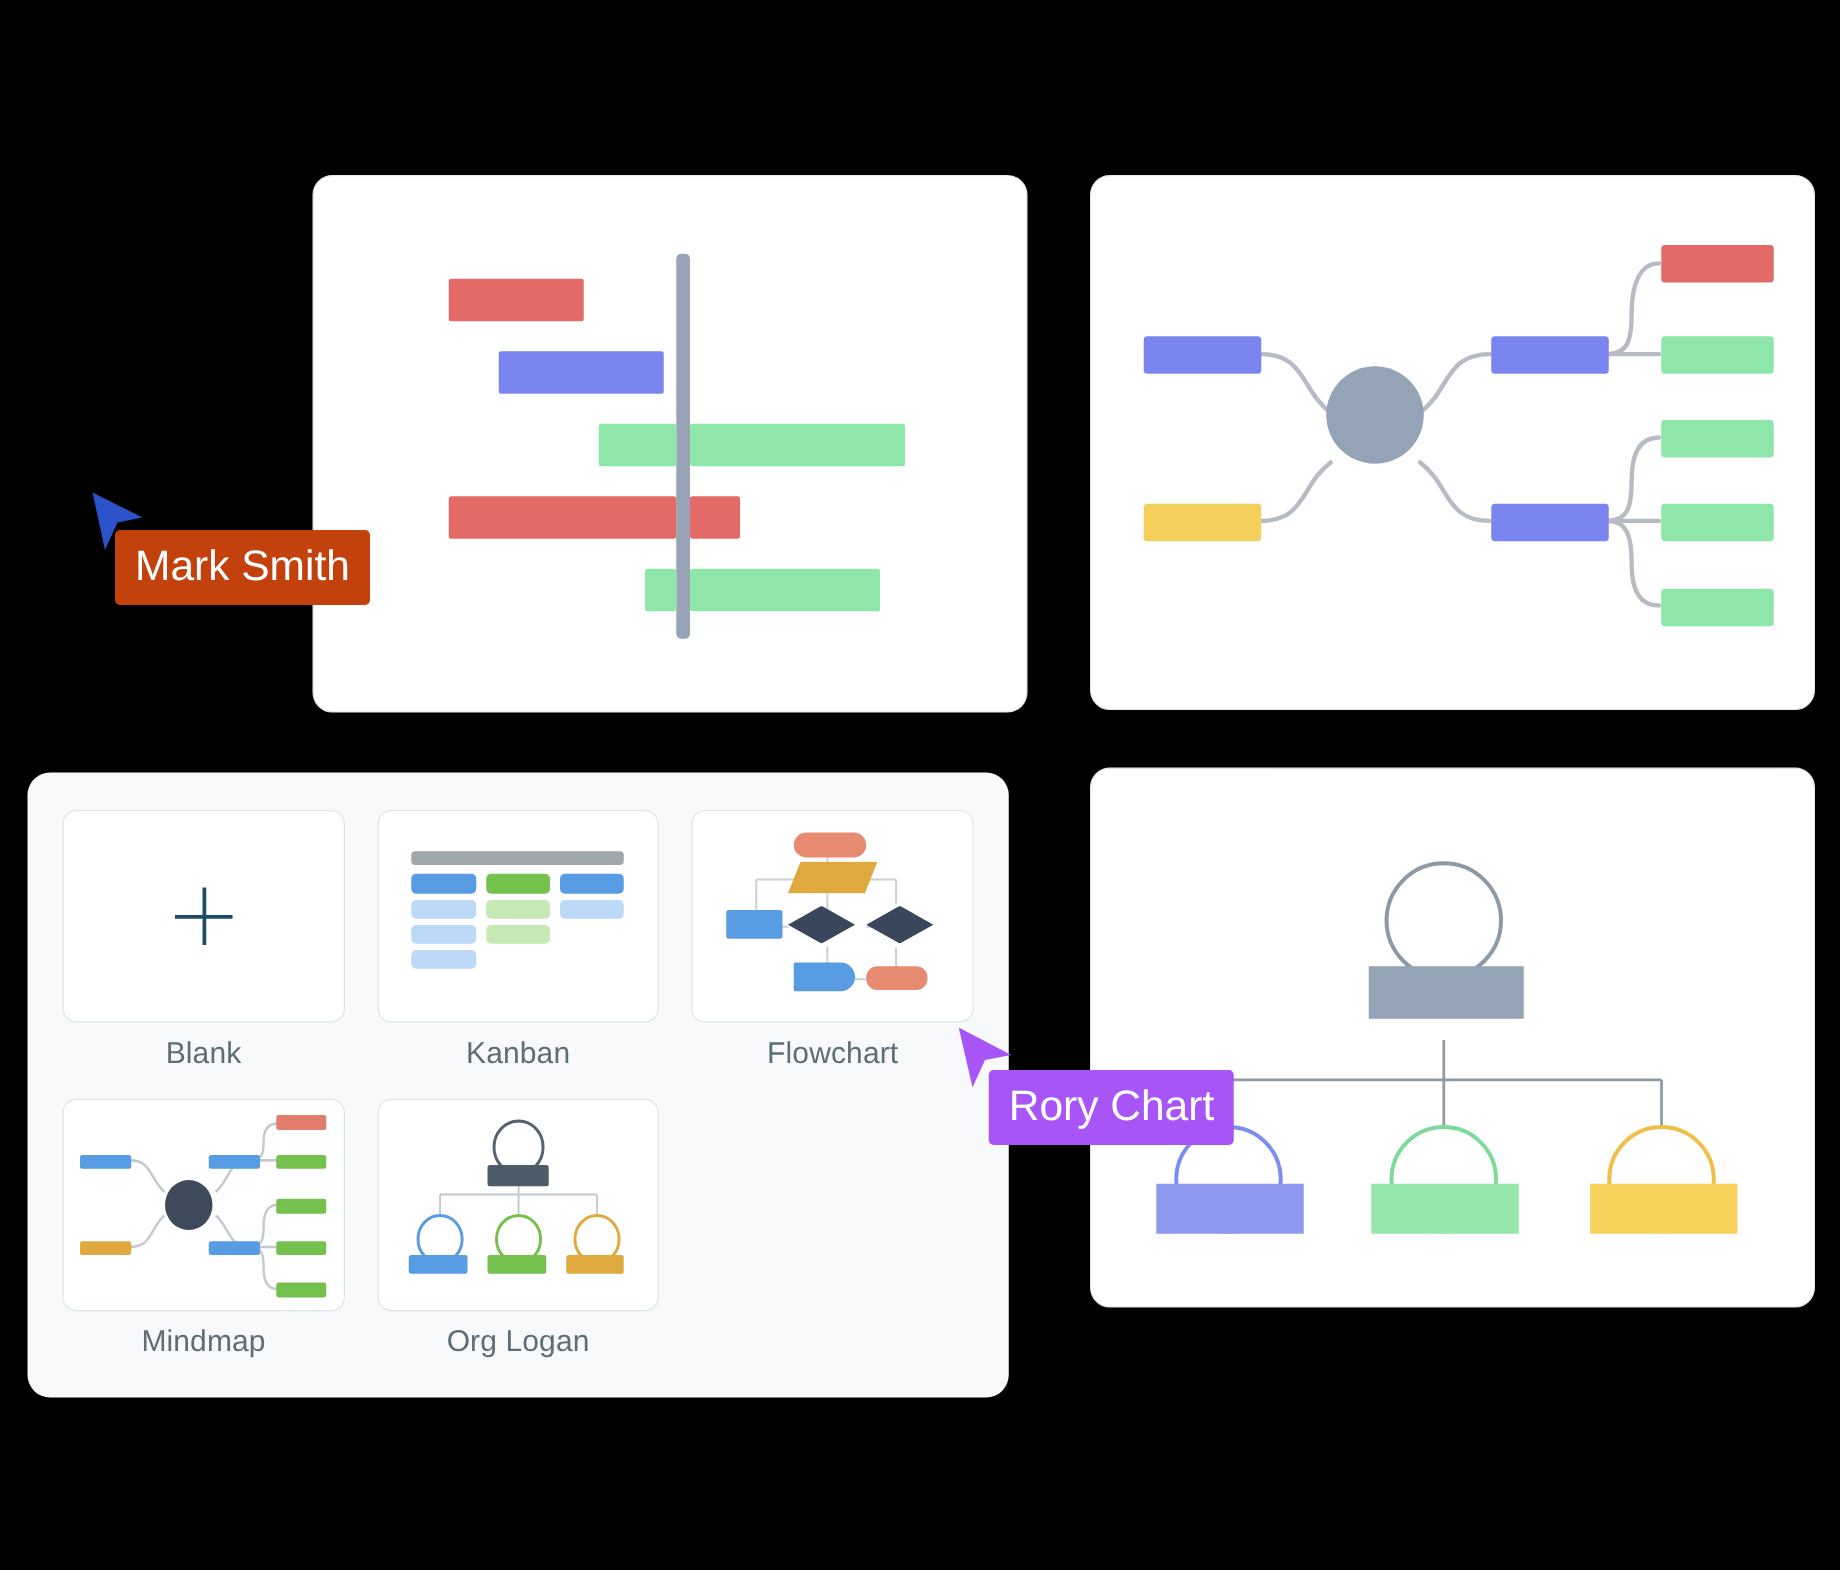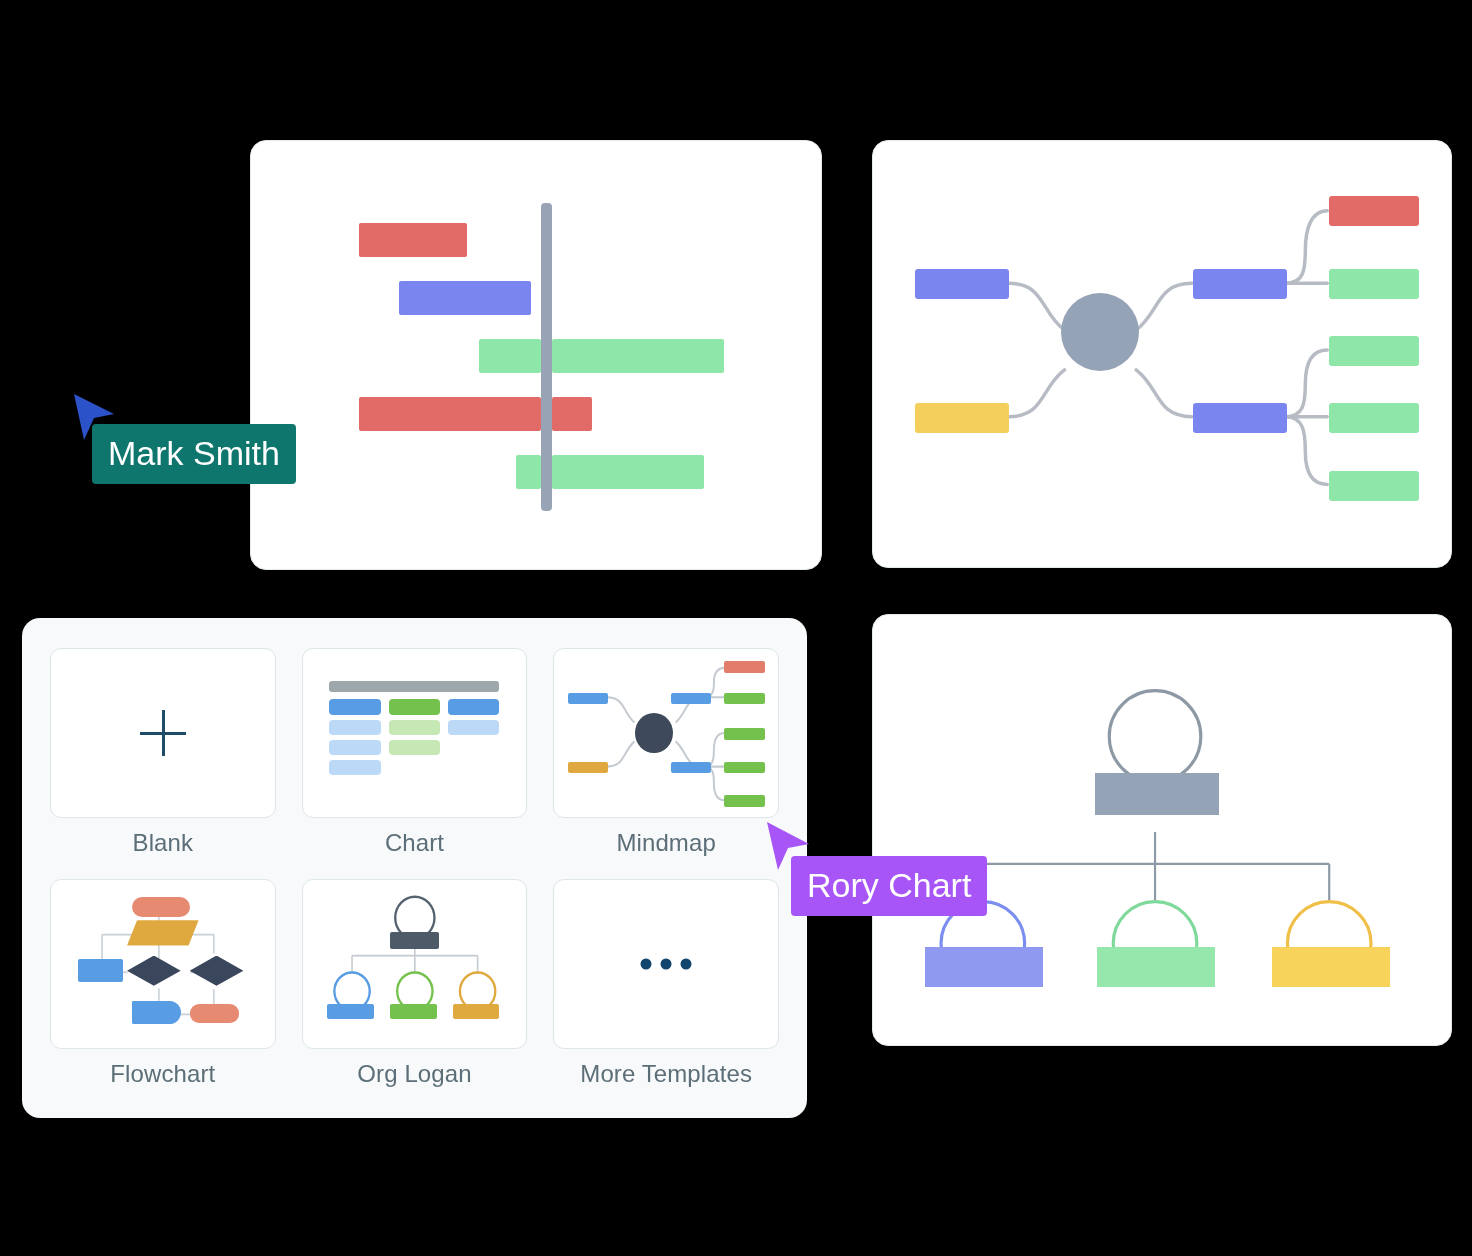--- a/index.html
+++ b/index.html
@@ -131,21 +131,21 @@
   .cursor-chip {
     position: absolute;
     border-radius: 4px;
     color: #ffffff;
     font-size: 34px;
     line-height: 1;
     padding: 12px 16px 14px 16px;
     white-space: nowrap;
   }
   #cursor-mark  { left: 70px;  top: 392px; }
-  #cursor-mark  .cursor-chip { left: 22px; top: 32px; background: #0f766e; }
+  #cursor-mark  .cursor-chip { left: 22px; top: 32px; background: #c2410c; }
   #cursor-rory  { left: 763px; top: 820px; }
   #cursor-rory  .cursor-chip { left: 28px; top: 36px; background: #a855f7; }
 </style>
 </head>
 <body>
 
 <div class="stage">
 
   <div class="card" id="gantt-card">
     <div class="gantt-divider" style="left:290px; top:62px; height:308px;"></div>
@@ -229,21 +229,48 @@
           <span class="kb" style="left:12%; top:54%; width:23%; height:9%; background:#bcd9f7;"></span>
           <span class="kb" style="left:12%; top:66%; width:23%; height:9%; background:#bcd9f7;"></span>
 
           <span class="kb" style="left:38.5%; top:30%; width:23%; height:9%; background:#74c14e;"></span>
           <span class="kb" style="left:38.5%; top:42%; width:23%; height:9%; background:#c6e8b5;"></span>
           <span class="kb" style="left:38.5%; top:54%; width:23%; height:9%; background:#c6e8b5;"></span>
 
           <span class="kb" style="left:65%; top:30%; width:23%; height:9%; background:#589ce4;"></span>
           <span class="kb" style="left:65%; top:42%; width:23%; height:9%; background:#bcd9f7;"></span>
         </div>
-        <div class="tpl-label">Chart</div>
+        <div class="tpl-label">Kanban</div>
+      </div>
+
+      <div class="tpl-item">
+        <div class="tpl-thumb">
+          <svg class="mini-svg" viewBox="0 0 228 160" preserveAspectRatio="none">
+            <g fill="none" stroke="#c9d0d6" stroke-width="1.6">
+              <path d="M110 28 L 110 40"></path>
+              <path d="M110 62 L 110 75"></path>
+              <path d="M110 103 L 110 124"></path>
+              <path d="M52 52 L 52 88 L 78 88"></path>
+              <path d="M52 52 L 110 52"></path>
+              <path d="M142 88 L 158 88"></path>
+              <path d="M166 52 L 166 70"></path>
+              <path d="M110 52 L 166 52"></path>
+              <path d="M166 104 L 166 128 L 148 128"></path>
+              <path d="M124 128 L 148 128"></path>
+            </g>
+          </svg>
+          <span class="fc" style="left:36%; top:10%; width:26%; height:12%; background:#e78a72; border-radius:10px;"></span>
+          <span class="fc" style="left:34%; top:24%; width:32%; height:15%; background:#e0a93f; clip-path: polygon(14% 0, 100% 0, 86% 100%, 0 100%);"></span>
+          <span class="fc" style="left:12%; top:47%; width:20%; height:14%; background:#589ce4; border-radius:2px;"></span>
+          <span class="fc" style="left:34%; top:45%; width:24%; height:18%; background:#3a465c; clip-path: polygon(50% 0, 100% 50%, 50% 100%, 0 50%);"></span>
+          <span class="fc" style="left:62%; top:45%; width:24%; height:18%; background:#3a465c; clip-path: polygon(50% 0, 100% 50%, 50% 100%, 0 50%);"></span>
+          <span class="fc" style="left:36%; top:72%; width:22%; height:14%; background:#589ce4; border-radius:2px 16px 16px 2px;"></span>
+          <span class="fc" style="left:62%; top:74%; width:22%; height:11%; background:#e78a72; border-radius:9px;"></span>
+        </div>
+        <div class="tpl-label">Flowchart</div>
       </div>
 
       <div class="tpl-item">
         <div class="tpl-thumb">
           <svg class="mini-svg" viewBox="0 0 228 160" preserveAspectRatio="none">
             <g fill="none" stroke="#c4cad0" stroke-width="2">
               <path d="M54 46 C 72 46, 70 60, 82 70"></path>
               <path d="M54 112 C 72 112, 70 98, 82 88"></path>
               <path d="M152 46 C 134 46, 136 60, 124 70"></path>
               <path d="M152 112 C 134 112, 136 98, 124 88"></path>
@@ -264,77 +291,40 @@
           <span class="mini-node" style="left:76%; top:47%; width:18%; height:7%; background:#74c14e;"></span>
           <span class="mini-node" style="left:76%; top:67%; width:18%; height:7%; background:#74c14e;"></span>
           <span class="mini-node" style="left:76%; top:87%; width:18%; height:7%; background:#74c14e;"></span>
         </div>
         <div class="tpl-label">Mindmap</div>
       </div>
 
       <div class="tpl-item">
         <div class="tpl-thumb">
           <svg class="mini-svg" viewBox="0 0 228 160" preserveAspectRatio="none">
-            <g fill="none" stroke="#c9d0d6" stroke-width="1.6">
-              <path d="M110 28 L 110 40"></path>
-              <path d="M110 62 L 110 75"></path>
-              <path d="M110 103 L 110 124"></path>
-              <path d="M52 52 L 52 88 L 78 88"></path>
-              <path d="M52 52 L 110 52"></path>
-              <path d="M142 88 L 158 88"></path>
-              <path d="M166 52 L 166 70"></path>
-              <path d="M110 52 L 166 52"></path>
-              <path d="M166 104 L 166 128 L 148 128"></path>
-              <path d="M124 128 L 148 128"></path>
-            </g>
-          </svg>
-          <span class="fc" style="left:36%; top:10%; width:26%; height:12%; background:#e78a72; border-radius:10px;"></span>
-          <span class="fc" style="left:34%; top:24%; width:32%; height:15%; background:#e0a93f; clip-path: polygon(14% 0, 100% 0, 86% 100%, 0 100%);"></span>
-          <span class="fc" style="left:12%; top:47%; width:20%; height:14%; background:#589ce4; border-radius:2px;"></span>
-          <span class="fc" style="left:34%; top:45%; width:24%; height:18%; background:#3a465c; clip-path: polygon(50% 0, 100% 50%, 50% 100%, 0 50%);"></span>
-          <span class="fc" style="left:62%; top:45%; width:24%; height:18%; background:#3a465c; clip-path: polygon(50% 0, 100% 50%, 50% 100%, 0 50%);"></span>
-          <span class="fc" style="left:36%; top:72%; width:22%; height:14%; background:#589ce4; border-radius:2px 16px 16px 2px;"></span>
-          <span class="fc" style="left:62%; top:74%; width:22%; height:11%; background:#e78a72; border-radius:9px;"></span>
-        </div>
-        <div class="tpl-label">Flowchart</div>
-      </div>
-
-      <div class="tpl-item">
-        <div class="tpl-thumb">
-          <svg class="mini-svg" viewBox="0 0 228 160" preserveAspectRatio="none">
             <g fill="none" stroke="#c4cad0" stroke-width="1.6">
               <path d="M114 60 L 114 72"></path>
               <path d="M50 72 L 178 72"></path>
               <path d="M50 72 L 50 88"></path>
               <path d="M114 72 L 114 88"></path>
               <path d="M178 72 L 178 88"></path>
             </g>
             <circle cx="114" cy="36" r="20" fill="#ffffff" stroke="#55626f" stroke-width="2.4"></circle>
             <circle cx="50" cy="106" r="18" fill="#ffffff" stroke="#589ce4" stroke-width="2.4"></circle>
             <circle cx="114" cy="106" r="18" fill="#ffffff" stroke="#74c14e" stroke-width="2.4"></circle>
             <circle cx="178" cy="106" r="18" fill="#ffffff" stroke="#e0a93f" stroke-width="2.4"></circle>
           </svg>
           <span class="mini-node" style="left:39%; top:31%; width:22%; height:10%; background:#4d5a68;"></span>
           <span class="mini-node" style="left:11%; top:74%; width:21%; height:9%; background:#589ce4;"></span>
           <span class="mini-node" style="left:39%; top:74%; width:21%; height:9%; background:#74c14e;"></span>
           <span class="mini-node" style="left:67%; top:74%; width:21%; height:9%; background:#e0a93f;"></span>
         </div>
         <div class="tpl-label">Org Logan</div>
       </div>
 
-      <div class="tpl-item">
-        <div class="tpl-thumb">
-          <span class="dots">
-            <span></span>
-              <span></span>
-              <span></span>
-          </span>
-        </div>
-        <div class="tpl-label">More Templates</div>
-      </div>
 
     </div>
   </div>
 
   <div class="cursor" id="cursor-mark">
     <svg class="cursor-arrow" width="46" height="60" viewBox="0 0 46 60">
       <path d="M4 2 L 44 22 L 24 26 L 14 48 Z" fill="#2c52c9"></path>
     </svg>
     <div class="cursor-chip">Mark Smith</div>
   </div>

